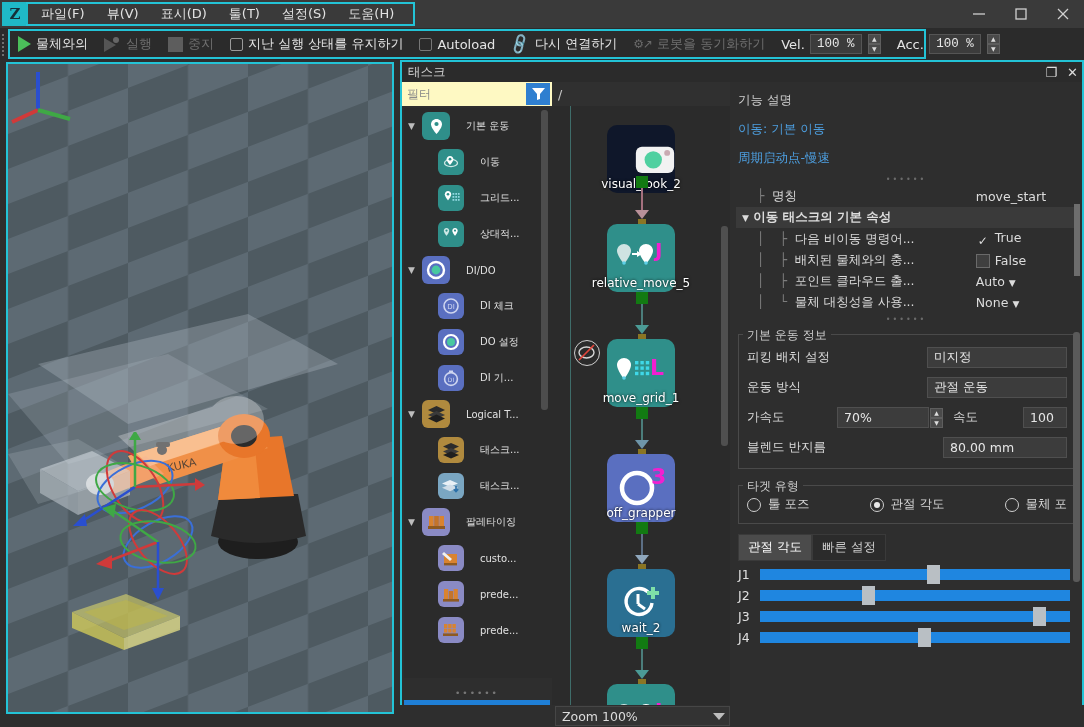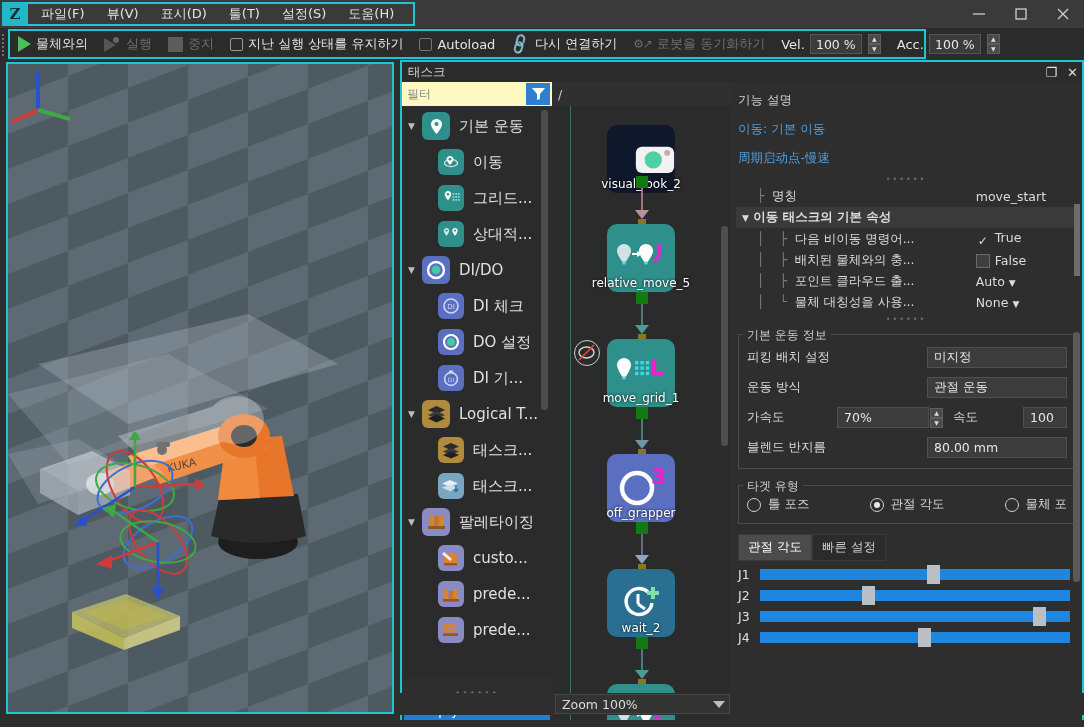--- a/index.html
+++ b/index.html
@@ -75,21 +75,21 @@
   .chk {
     width: 13px; height: 13px; border: 1px solid #777; background: #2b2b2b; border-radius: 2px;
   }
   .chk.lite { border-color:#9a9a9a; }
   .ico-link { color: #3fa865; font-size: 15px; transform: rotate(-30deg); display:inline-block;}
   .ico-sync { color:#6a6a6a; font-size: 12px; letter-spacing:-1px;}
   .tb-label { font-size: 13px; }
   .tb-num {
     background: #3c3c3c; border: 1px solid #555; height: 20px; min-width: 52px;
     display:flex;align-items:center;justify-content:center;
-    font-size: 12.5px; color: #e8e8e8; padding: 0 4px;
+    font-size: 12.5px; color: #e8e8e8; padding: 0 4px; font-family: Liberation Mono, monospace;
   }
   .spin { display:flex; flex-direction:column; width:13px; height:20px; margin-left:1px; }
   .spin div{flex:1;background:#4a4a4a;border:1px solid #5e5e5e;display:flex;align-items:center;justify-content:center;}
   .spin span{font-size:6px;color:#ddd;line-height:1;}
 
   
   .viewport {
     position: absolute; left: 6px; top: 62px; width: 388px; height: 652px;
     border: 2px solid #23c3d6; background: #5b646b; overflow: hidden;
   }
@@ -122,21 +122,21 @@
   }
   .libscroll { position: relative; height: 570px; overflow: hidden; background: #2b2b2b; margin: 2px 0 0 2px; }
   .lib-row { display: flex; align-items: center; height: 36px; padding-left: 4px; }
   .lib-row.child { padding-left: 34px; }
   .caret { width: 14px; font-size: 9px; color: #bdbdbd; }
   .tile {
     width: 28px; height: 28px; border-radius: 6px; display:flex;align-items:center;justify-content:center;
     flex: 0 0 28px;
   }
   .tile.small { width: 26px; height: 26px; flex: 0 0 26px; }
-  .lib-label { font-size: 15px; margin-left: 9px; color: #e0e0e0; white-space: nowrap; }
+  .lib-label { font-size: 10px; margin-left: 16px; color: #e0e0e0; white-space: nowrap; }
   .libscrollbar { position:absolute; right:4px; top:2px; width:7px; height:300px; background:#4d4d4d; border-radius:3px;}
   .libfooter { position:absolute; left:0; bottom:0; width:150px; }
   .dots { text-align:center; font-size:9px; color:#777; letter-spacing:2px; height:10px;}
   .empty-sel {
     margin: 2px 2px 0 2px; height: 20px; background: #1f7fd6; color: #fff;
     font-size: 12.5px; display: flex; align-items: center; padding-left: 4px;
   }
 
   
   .flow { width: 178px; background: #2e2e2e; position: relative; }
@@ -200,21 +200,21 @@
   .tab { font-size:12.5px; padding:4px 9px; background:#2b2b2b; color:#d0d0d0; border:1px solid #3a3a3a;}
   .tab.active { background:#4b4b4b; color:#fff; }
   .slider-row { display:flex; align-items:center; margin: 6px 0 0 8px; }
   .slider-row .jl { width: 22px; font-size: 12.5px; color:#e0e0e0; }
   .track { position:relative; height: 11px; background:#1f86e0; flex:1; margin-right: 12px;}
   .knob { position:absolute; top:-4px; width:13px; height:19px; background:#b9bfc4; }
   .propscroll { position:absolute; right:2px; top:250px; width:7px; height:250px; background:#5a5a5a; border-radius:3px;}
 
   
   .statusbar {
-    position:absolute; left:400px; bottom:12px; width:684px; height:22px; background:#2e2e2e;
+    position:absolute; left:400px; bottom:0; width:684px; height:22px; background:#2e2e2e;
   }
   .zoomsel {
     position:absolute; left: 155px; top: 1px; width: 175px; height: 20px;
     background:#333; border:1px solid #464646; font-size:12.5px; color:#dcdcdc;
     display:flex; align-items:center; padding-left:6px;
   }
   .zoomsel .arw { position:absolute; right:4px; top:6px; width:0;height:0;
     border-left:6px solid transparent;border-right:6px solid transparent;border-top:7px solid #bdbdbd;}
 </style>
 </head>
@@ -776,21 +776,21 @@
                 <div>
                   <span>▲</span>
                 </div>
                 <div>
                   <span>▼</span>
                 </div>
               </span>
             <span class="flabel" style="width:70px; margin-left:10px;">속도</span>
             <span class="ffield" style="flex:1;">100</span>
           </div>
-          <div class="frow" style="margin-bottom:2px;">
+          <div class="frow" style="margin-bottom:2px;gap:16px;">
             <span class="flabel" style="width:180px;">블렌드 반지름</span>
             <span class="ffield" style="flex:1;">80.00 mm</span>
           </div>
         </div>
 
         <div class="group" style="margin-top:16px; padding:10px 8px;">
           <div class="group-title">타겟 유형</div>
           <div class="radio-row">
             <span class="radio">
               <span class="rdot"></span>

